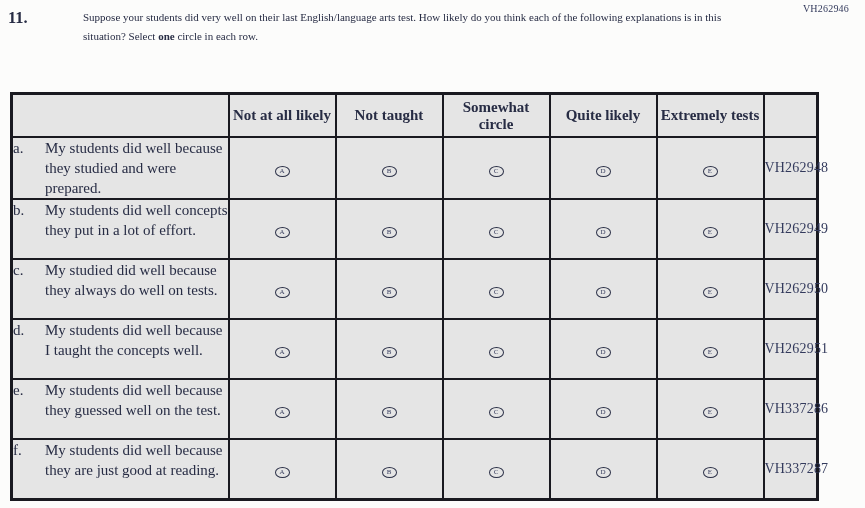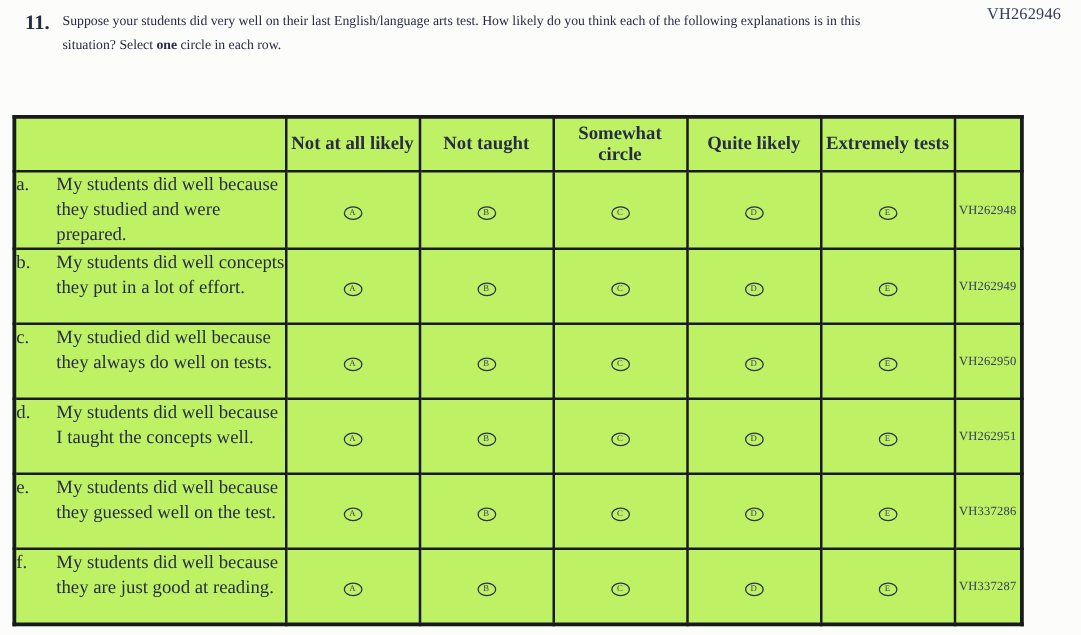--- a/index.html
+++ b/index.html
@@ -9,50 +9,51 @@
     height: 508px;
     background: #fcfcfb;
     font-family: "Liberation Serif", serif;
     color: #272c44;
     overflow: hidden;
   }
   .top-code {
     position: absolute;
     top: 3px;
     right: 16px;
-    font-size: 13px;
+    font-size: 10px;
     letter-spacing: 0.2px;
     color: #333a5c;
   }
   .question {
     position: absolute;
-    left: 20px;
+    left: 8px;
     top: 8px;
     display: flex;
+    gap: 45px;
   }
   .qnum {
     flex: none;
     width: 30px;
     font-weight: bold;
     font-size: 16.5px;
     line-height: 19px;
   }
   .qtext {
     width: 682px;
     font-size: 11px;
     line-height: 19px;
   }
   table.grid {
     position: absolute;
     left: 10px;
     top: 92px;
     width: 806px;
     border-collapse: collapse;
     table-layout: fixed;
-    background: #bef264;
+    background: #e5e5e5;
     border: 3px solid #191920;
   }
   table.grid th, table.grid td {
     border: 2px solid #191920;
     padding: 0;
   }
   thead th {
     height: 41px;
     border-bottom: 6px double #191920;
     font-size: 15px;
@@ -82,21 +83,21 @@
     line-height: 9px;
     text-align: center;
     color: #3a4060;
     font-family: "Liberation Serif", serif;
   }
   th.code-col, td.code { border-left-width: 1px; }
   th.opt-e, td.opt-e { border-right-width: 1px; }
   td.code {
     text-align: center;
     vertical-align: middle;
-    font-size: 10px;
+    font-size: 14px;
     letter-spacing: 0.2px;
     color: #333a5c;
     padding: 0 1px;
   }
 </style>
 </head>
 <body>
 
 <div class="page">
 

